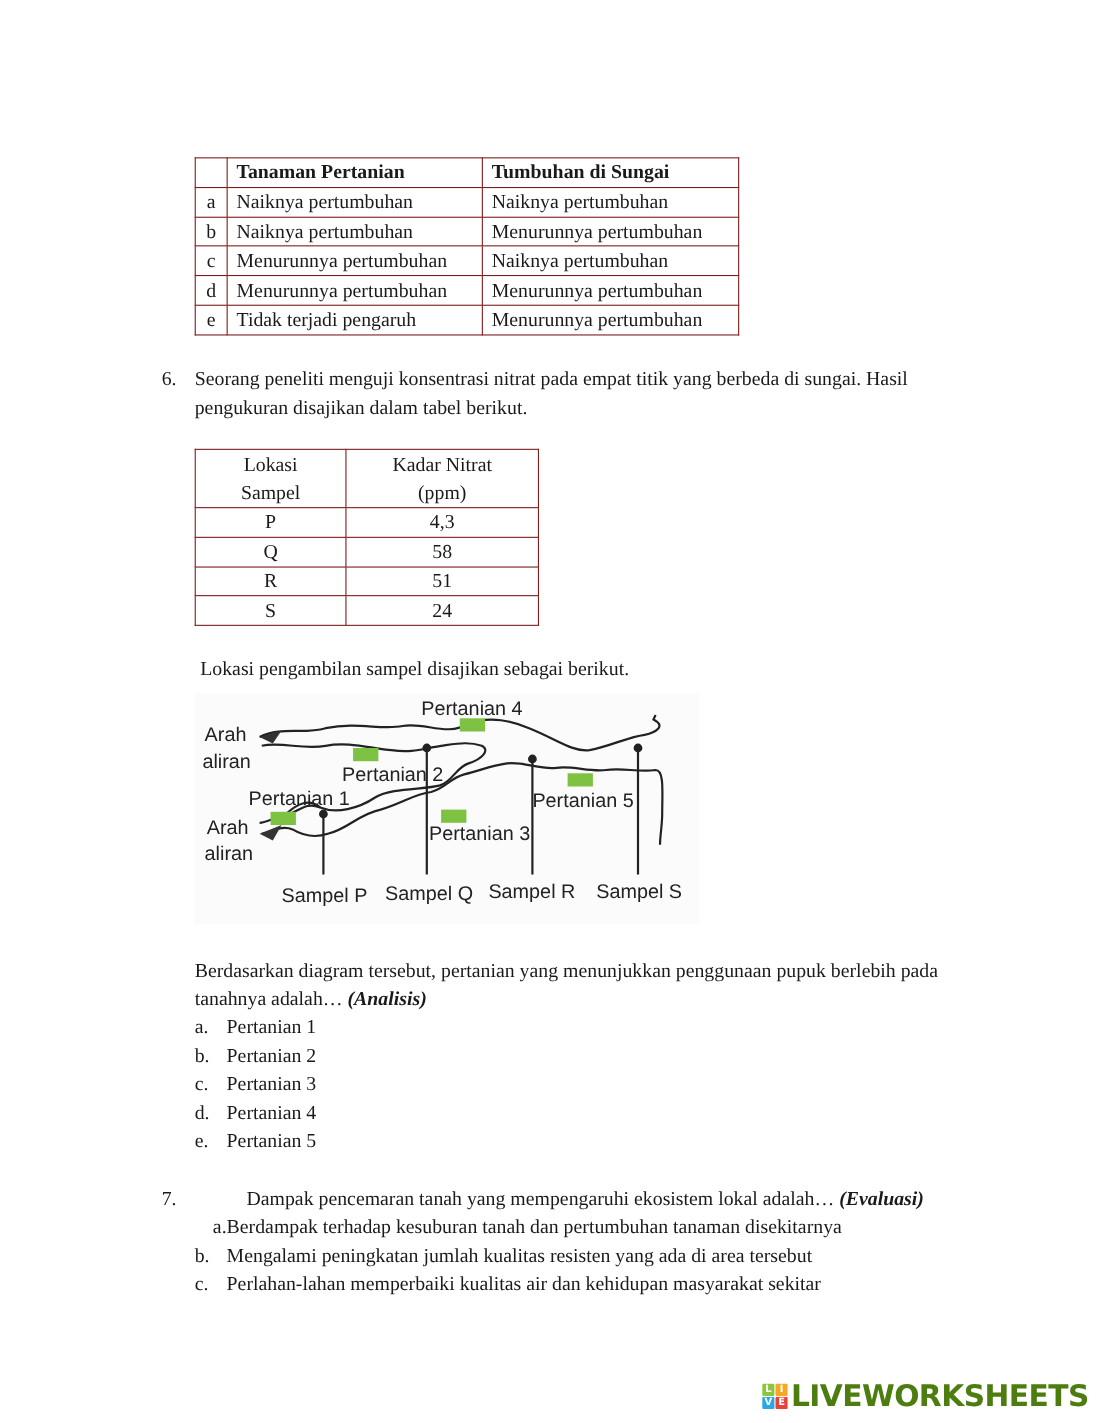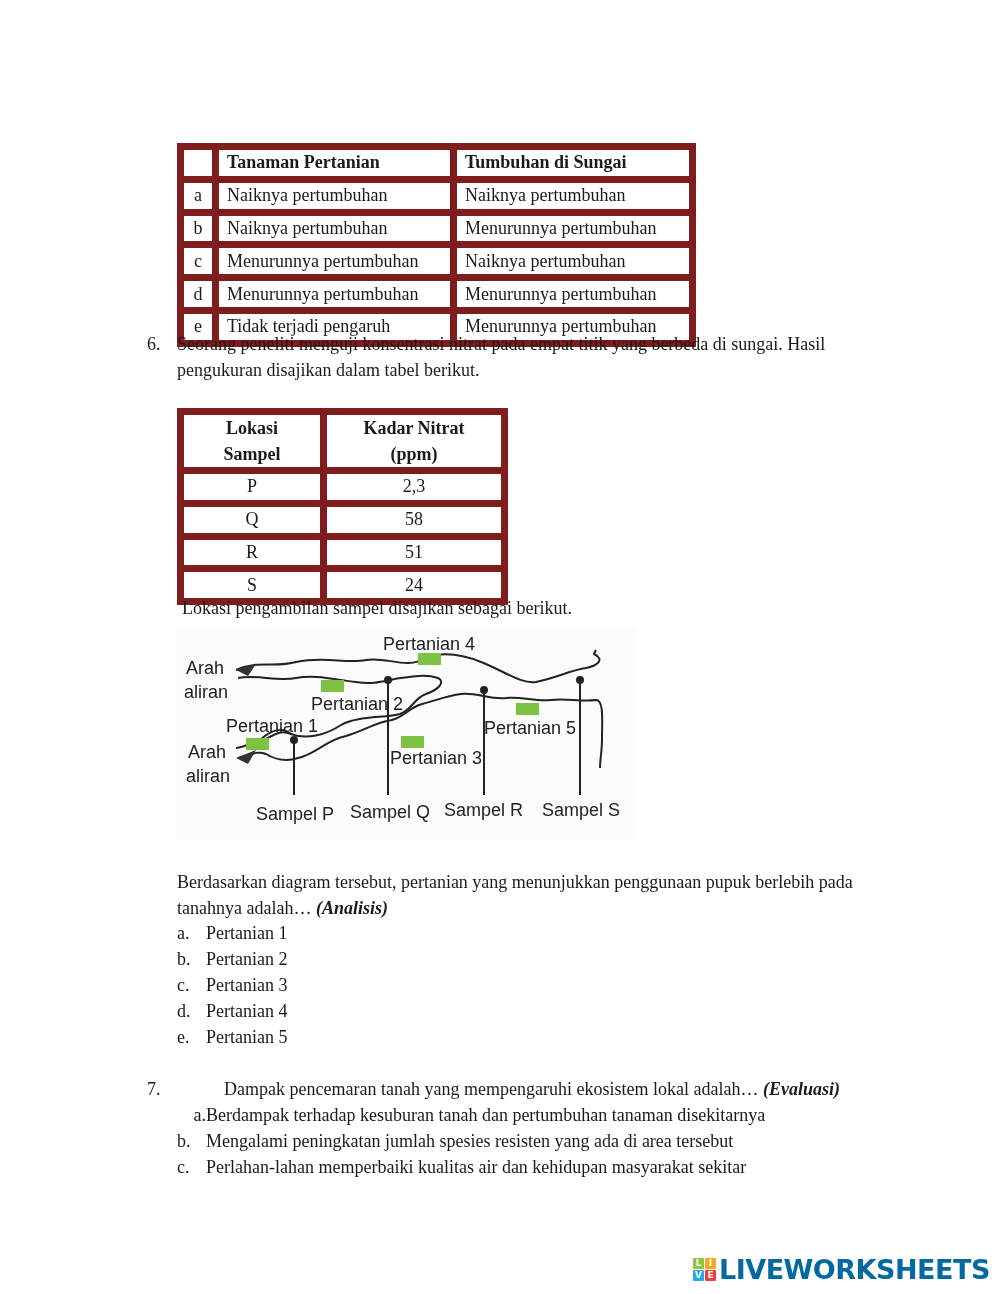--- a/index.html
+++ b/index.html
@@ -2,46 +2,46 @@
 <html><head>
 <meta charset="utf-8">
 <style>
   html, body { margin: 0; padding: 0; background: #ffffff; }
   body {
     width: 1000px; height: 1294px; position: relative; overflow: hidden;
     font-family: "Liberation Serif", "DejaVu Serif", serif;
     color: #1a1a1a; font-size: 18px;
   }
   table.t { border-collapse: collapse; position: absolute; }
-  table.t td, table.t th { border: 7px solid #7f1d1d; padding: 0 8px; font-weight: normal; }
+  table.t td, table.t th { border: 1px solid #7f1d1d; padding: 0 8px; font-weight: normal; }
   #table5 { left: 177px; top: 143px; }
   #table5 td, #table5 th { height: 25.8px; line-height: 25px; }
   #table5 .c0 { width: 28px; text-align: center; padding: 0; }
   #table5 .c1 { width: 215px; text-align: left; }
   #table5 .c2 { width: 216px; text-align: left; }
   #table5 th { font-weight: bold; text-align: left; }
 
   .qnum { position: absolute; left: 147px; }
   .para { position: absolute; left: 177px; width: 710px; line-height: 26px; }
 
   #table6 { left: 177px; top: 408px; }
   #table6 td, #table6 th { text-align: center; height: 25.8px; line-height: 25px; }
-  #table6 th { font-weight: bold; height: 52px; line-height: 26px; }
+  #table6 th { font-weight: normal; height: 52px; line-height: 26px; }
   #table6 .c0 { width: 120px; }
   #table6 .c1 { width: 158px; margin-left: 24px; }
 
   .opt { position: absolute; left: 177px; line-height: 26px; }
   .opt .ol { display: inline-block; width: 29px; }
 
   #diagram { position: absolute; left: 176px; top: 630px; width: 460px; height: 210px; }
 
   #logo { position: absolute; left: 693px; top: 1254px; height: 30px; display: flex; align-items: center; }
   #logo .blocks { display: grid; grid-template-columns: 11px 11px; grid-template-rows: 11px 11px; gap: 1px; margin-right: 3px; }
   #logo .blocks span { font: bold 9px "DejaVu Sans", sans-serif; color: #fff; display: flex; align-items: center; justify-content: center; border-radius: 1px; }
-  #logo .word { font: bold 27px "DejaVu Sans", sans-serif; color: #0369a1; letter-spacing: -0.5px; }
+  #logo .word { font: bold 27px "DejaVu Sans", sans-serif; color: #4d7c0f; letter-spacing: -0.5px; }
   .b { font-weight: bold; font-style: italic; }
 </style>
 </head>
 <body>
 
 <table class="t" id="table5">
   <tbody>
       <tr>
     <th class="c0"></th>
     <th class="c1">Tanaman Pertanian</th>
@@ -79,21 +79,21 @@
 <div class="para" style="top:331px;">Seorang peneliti menguji konsentrasi nitrat pada empat titik yang berbeda di sungai. Hasil pengukuran disajikan dalam tabel berikut.</div>
 
 <table class="t" id="table6">
   <tbody>
       <tr>
     <th class="c0"><span style="display:inline-block;width:70px;">Lokasi Sampel</span></th>
     <th class="c1"><span style="display:inline-block;width:120px;">Kadar Nitrat (ppm)</span></th>
   </tr>
   <tr>
     <td class="c0">P</td>
-    <td class="c1">2,3</td>
+    <td class="c1">4,3</td>
   </tr>
   <tr>
     <td class="c0">Q</td>
     <td class="c1">58</td>
   </tr>
   <tr>
     <td class="c0">R</td>
     <td class="c1">51</td>
   </tr>
   <tr>
@@ -162,21 +162,21 @@
 <div class="opt" style="top:972px;"><span class="ol">c.</span><span>Pertanian 3</span></div>
 <div class="opt" style="top:998px;"><span class="ol">d.</span><span>Pertanian 4</span></div>
 <div class="opt" style="top:1024px;"><span class="ol">e.</span><span>Pertanian 5</span></div>
 
 <div class="qnum" style="top:1076px;line-height:26px;">7.</div>
 <div class="para" style="top:1076px;text-align:center;">
   <span>Dampak pencemaran tanah yang mempengaruhi ekosistem lokal adalah…</span>
   <span class="b">(Evaluasi)</span>
 </div>
 <div class="opt" style="top:1102px;text-align:right;"><span class="ol">a.</span><span>Berdampak terhadap kesuburan tanah dan pertumbuhan tanaman disekitarnya</span></div>
-<div class="opt" style="top:1128px;"><span class="ol">b.</span><span>Mengalami peningkatan jumlah spesies resisten yang ada di area tersebut</span></div>
+<div class="opt" style="top:1128px;"><span class="ol">b.</span><span>Mengalami peningkatan jumlah kualitas resisten yang ada di area tersebut</span></div>
 <div class="opt" style="top:1154px;"><span class="ol">c.</span><span>Perlahan-lahan memperbaiki kualitas air dan kehidupan masyarakat sekitar</span></div>
 
 <div id="logo">
   <div class="blocks">
     <span style="background:#8cc63f">L</span>
     <span style="background:#f7a823">I</span>
     <span style="background:#29a9e0">V</span>
     <span style="background:#e8413c">E</span>
   </div>
   <span class="word">LIVEWORKSHEETS</span>

